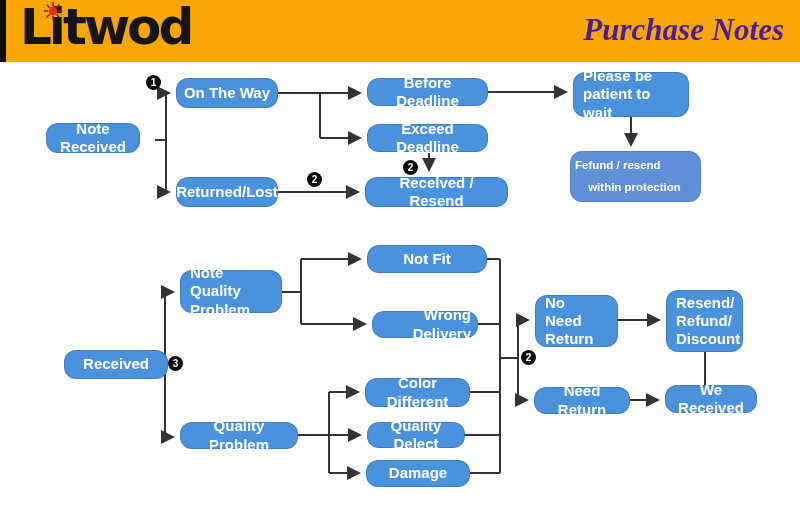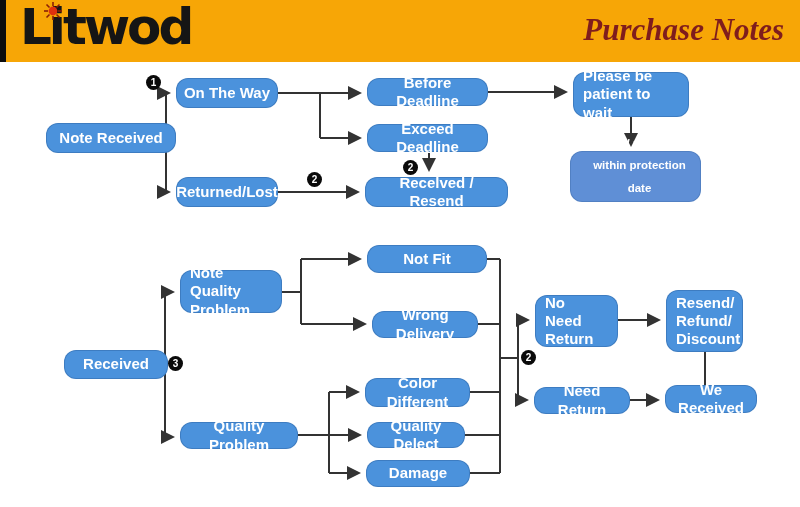--- a/index.html
+++ b/index.html
@@ -23,43 +23,43 @@
   }
   .logo-text{
     font-family:"DejaVu Sans", sans-serif;
     font-weight:bold;font-size:50px;letter-spacing:-3px;color:#151515;
     line-height:62px;
   }
   .logo-star{position:absolute;left:24px;top:6px;width:18px;height:18px;}
   .page-title{
     position:absolute;right:16px;top:12px;
     font-family:"Liberation Serif", serif;
-    font-style:italic;font-weight:600;font-size:31px;color:#7f1d1d;
+    font-style:italic;font-weight:600;font-size:31px;color:#4c1d95;
   }
   
   .canvas{position:absolute;left:0;top:0;width:800px;height:507px;}
   .wires{position:absolute;left:0;top:0;}
   .node{
     position:absolute;
     background:#4B92DC;
     border:1px solid rgba(20,60,110,0.25);
     border-radius:12px;
     color:#ffffff;
     font-weight:bold;font-size:15px;
     display:flex;align-items:center;justify-content:center;
     text-align:center;line-height:1.22;
     box-sizing:border-box;
     padding:2px 6px;
   }
   .node.ml{justify-content:flex-start;text-align:left;padding-left:9px;padding-right:20px;}
   .node.muted{
     background:#5F8FD6;border-color:rgba(20,60,110,0.18);
     font-size:11.5px;
-    flex-direction:column;align-items:flex-start;justify-content:flex-end;
-    padding-left:14px;line-height:1.95;
+    flex-direction:column;align-items:flex-start;justify-content:space-between;
+    padding-left:4px;line-height:1.95;
   }
   .marker{
     position:absolute;width:15px;height:15px;border-radius:50%;
     background:#0a0a0a;color:#ffffff;
     font-size:10px;font-weight:bold;
     display:flex;align-items:center;justify-content:center;
     line-height:1;
   }
 </style>
 </head>
@@ -134,37 +134,37 @@
         <path d="M500,358 H518"></path>
         <path d="M518,320 V400"></path>
         <path d="M518,320 H528" marker-end="url(#arw)"></path>
         <path d="M518,400 H527" marker-end="url(#arw)"></path>
         <path d="M618,320 H659" marker-end="url(#arw)"></path>
         <path d="M705,352 V385"></path>
         <path d="M630,400 H658" marker-end="url(#arw)"></path>
       </g>
     </svg>
 
-    <div class="node" style="left:46px;top:123px;width:130px;height:30px;">Note Received</div>
+    <div class="node" style="left:46px;top:123px;width:94px;height:30px;">Note Received</div>
     <div class="node" style="left:176px;top:78px;width:102px;height:30px;">On The Way</div>
     <div class="node" style="left:176px;top:177px;width:102px;height:30px;">Returned/Lost</div>
     <div class="node" style="left:367px;top:78px;width:121px;height:28px;">Before Deadline</div>
     <div class="node" style="left:367px;top:124px;width:121px;height:28px;">Exceed Deadline</div>
     <div class="node" style="left:365px;top:177px;width:143px;height:30px;">Recelved / Resend</div>
     <div class="node ml" style="left:573px;top:72px;width:116px;height:45px;">Please be patient to wait</div>
     <div class="node muted" style="left:570px;top:151px;width:131px;height:51px;">
       <span>Fefund / resend</span>
       <span>within protection date</span>
     </div>
 
     <div class="node" style="left:44px;top:350px;width:104px;height:29px;margin-left:20px;">Received</div>
     <div class="node" style="left:180px;top:422px;width:118px;height:27px;">Quality Problem</div>
     <div class="node ml" style="left:180px;top:270px;width:102px;height:43px;">Note Quality Problem</div>
     <div class="node" style="left:367px;top:245px;width:120px;height:28px;">Not Fit</div>
-    <div class="node" style="left:372px;top:311px;width:106px;height:27px;">Wrong Delivery</div>
+    <div class="node" style="left:372px;top:311px;width:106px;height:27px;text-align:right;">Wrong Delivery</div>
     <div class="node" style="left:365px;top:378px;width:105px;height:29px;">Color Different</div>
     <div class="node" style="left:367px;top:422px;width:98px;height:26px;">Quality Delect</div>
     <div class="node ml" style="left:535px;top:295px;width:83px;height:52px;">No Need Return</div>
     <div class="node" style="left:366px;top:460px;width:104px;height:27px;">Damage</div>
     <div class="node ml" style="left:666px;top:290px;width:77px;height:62px;">Resend/ Refund/ Discount</div>
     <div class="node" style="left:534px;top:387px;width:96px;height:27px;">Need Return</div>
     <div class="node" style="left:665px;top:385px;width:92px;height:28px;">We Received</div>
 
     <div class="marker" style="left:146px;top:75px;">1</div>
     <div class="marker" style="left:307px;top:172px;">2</div>

